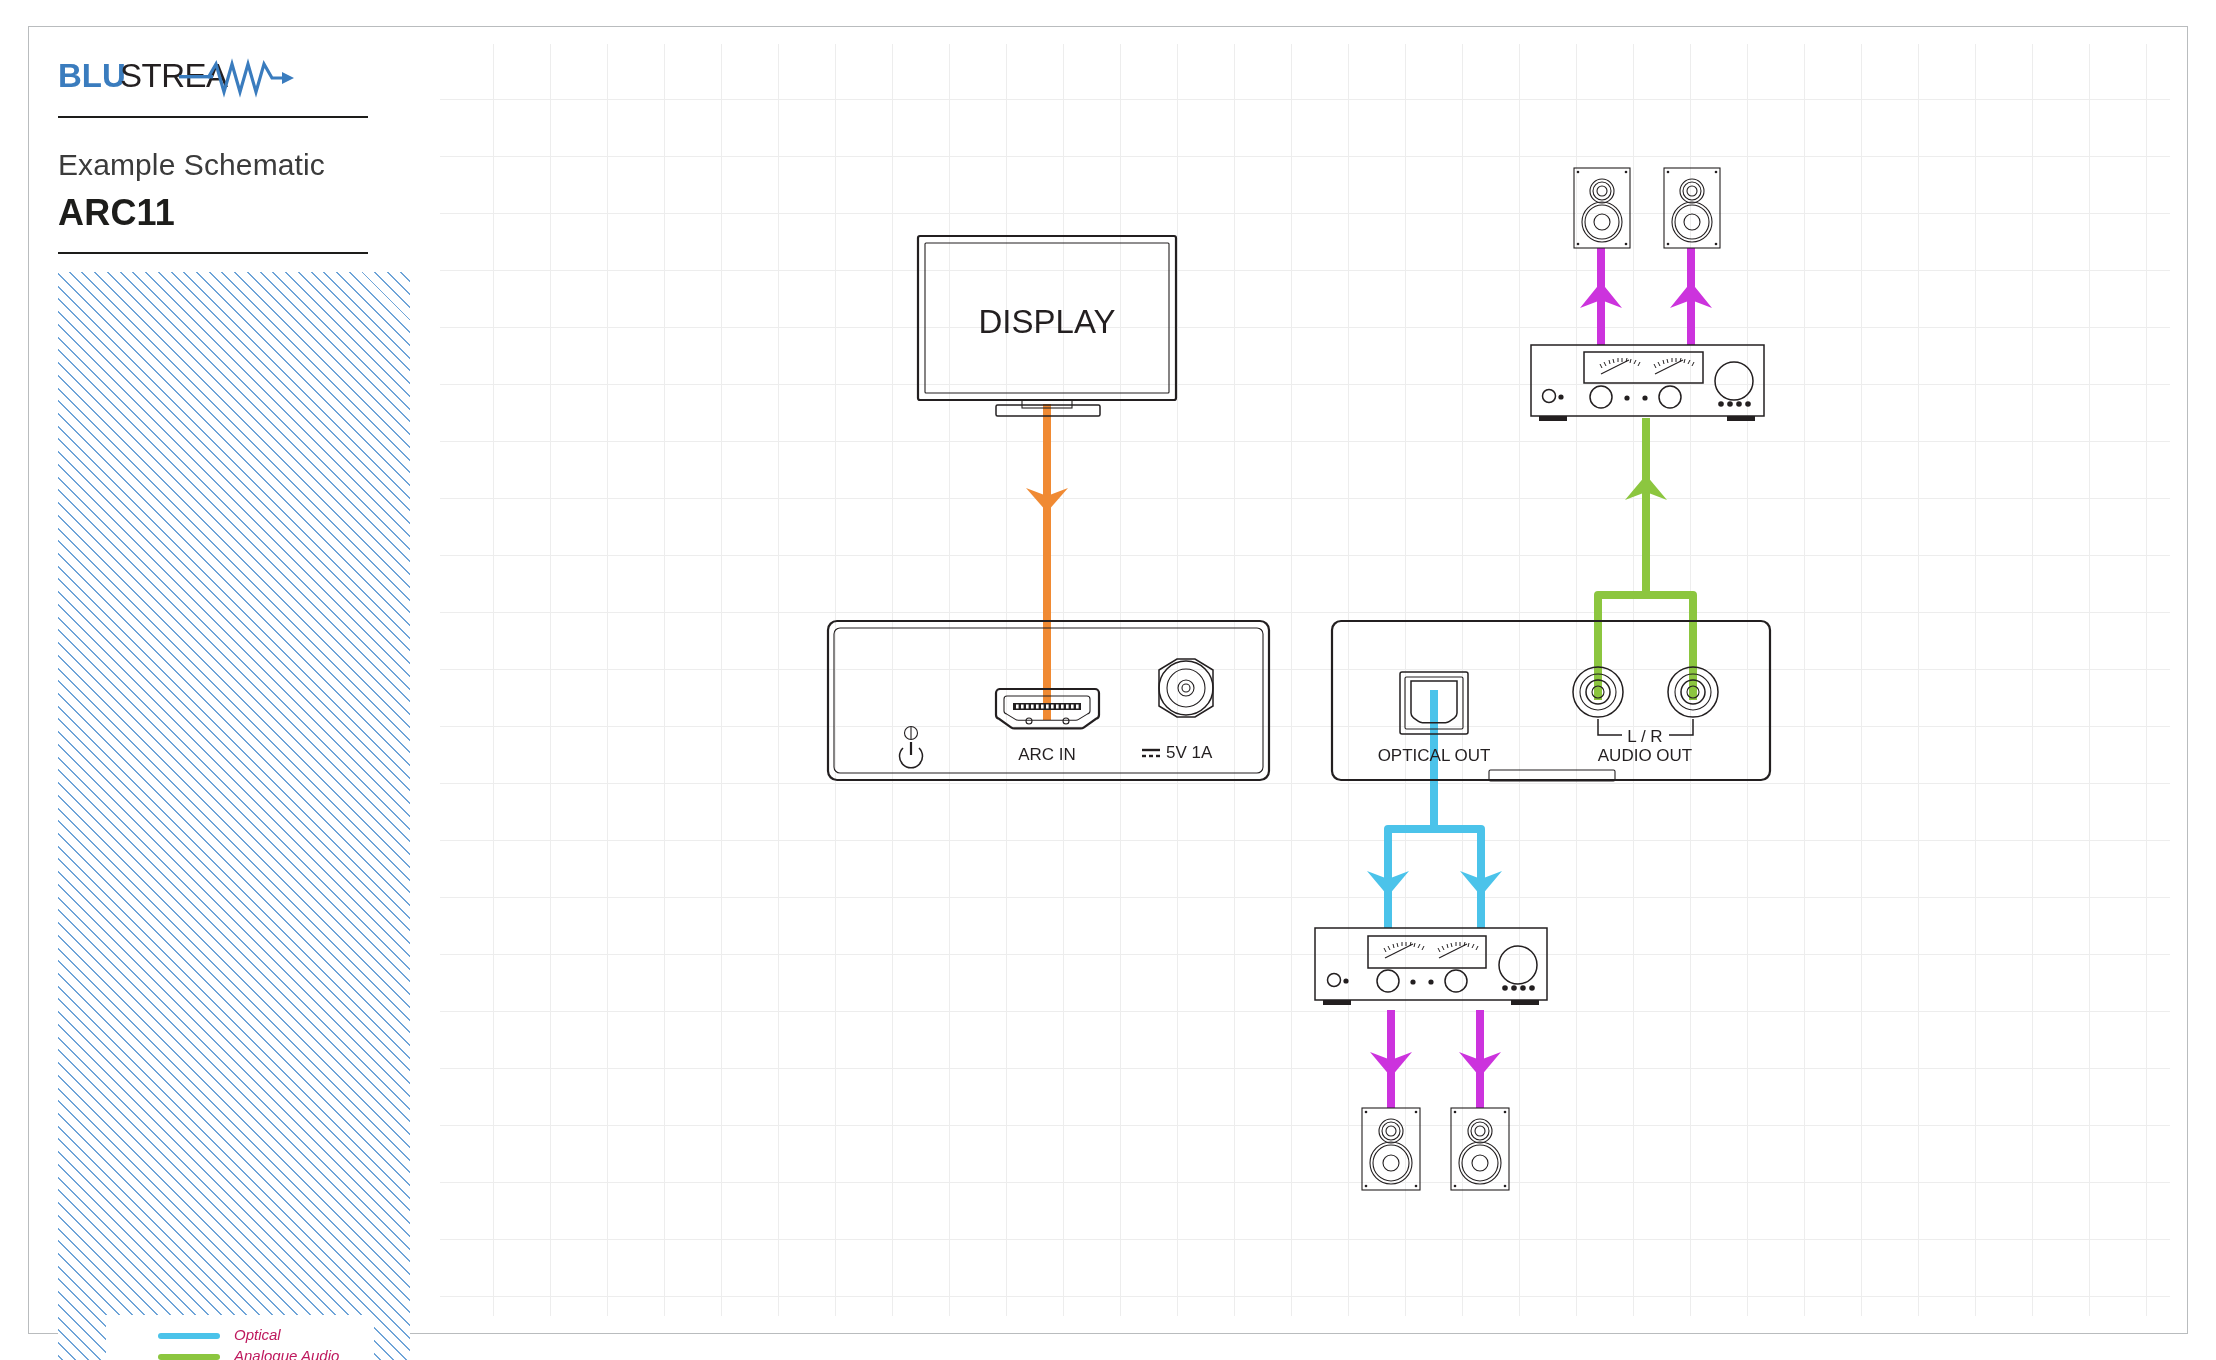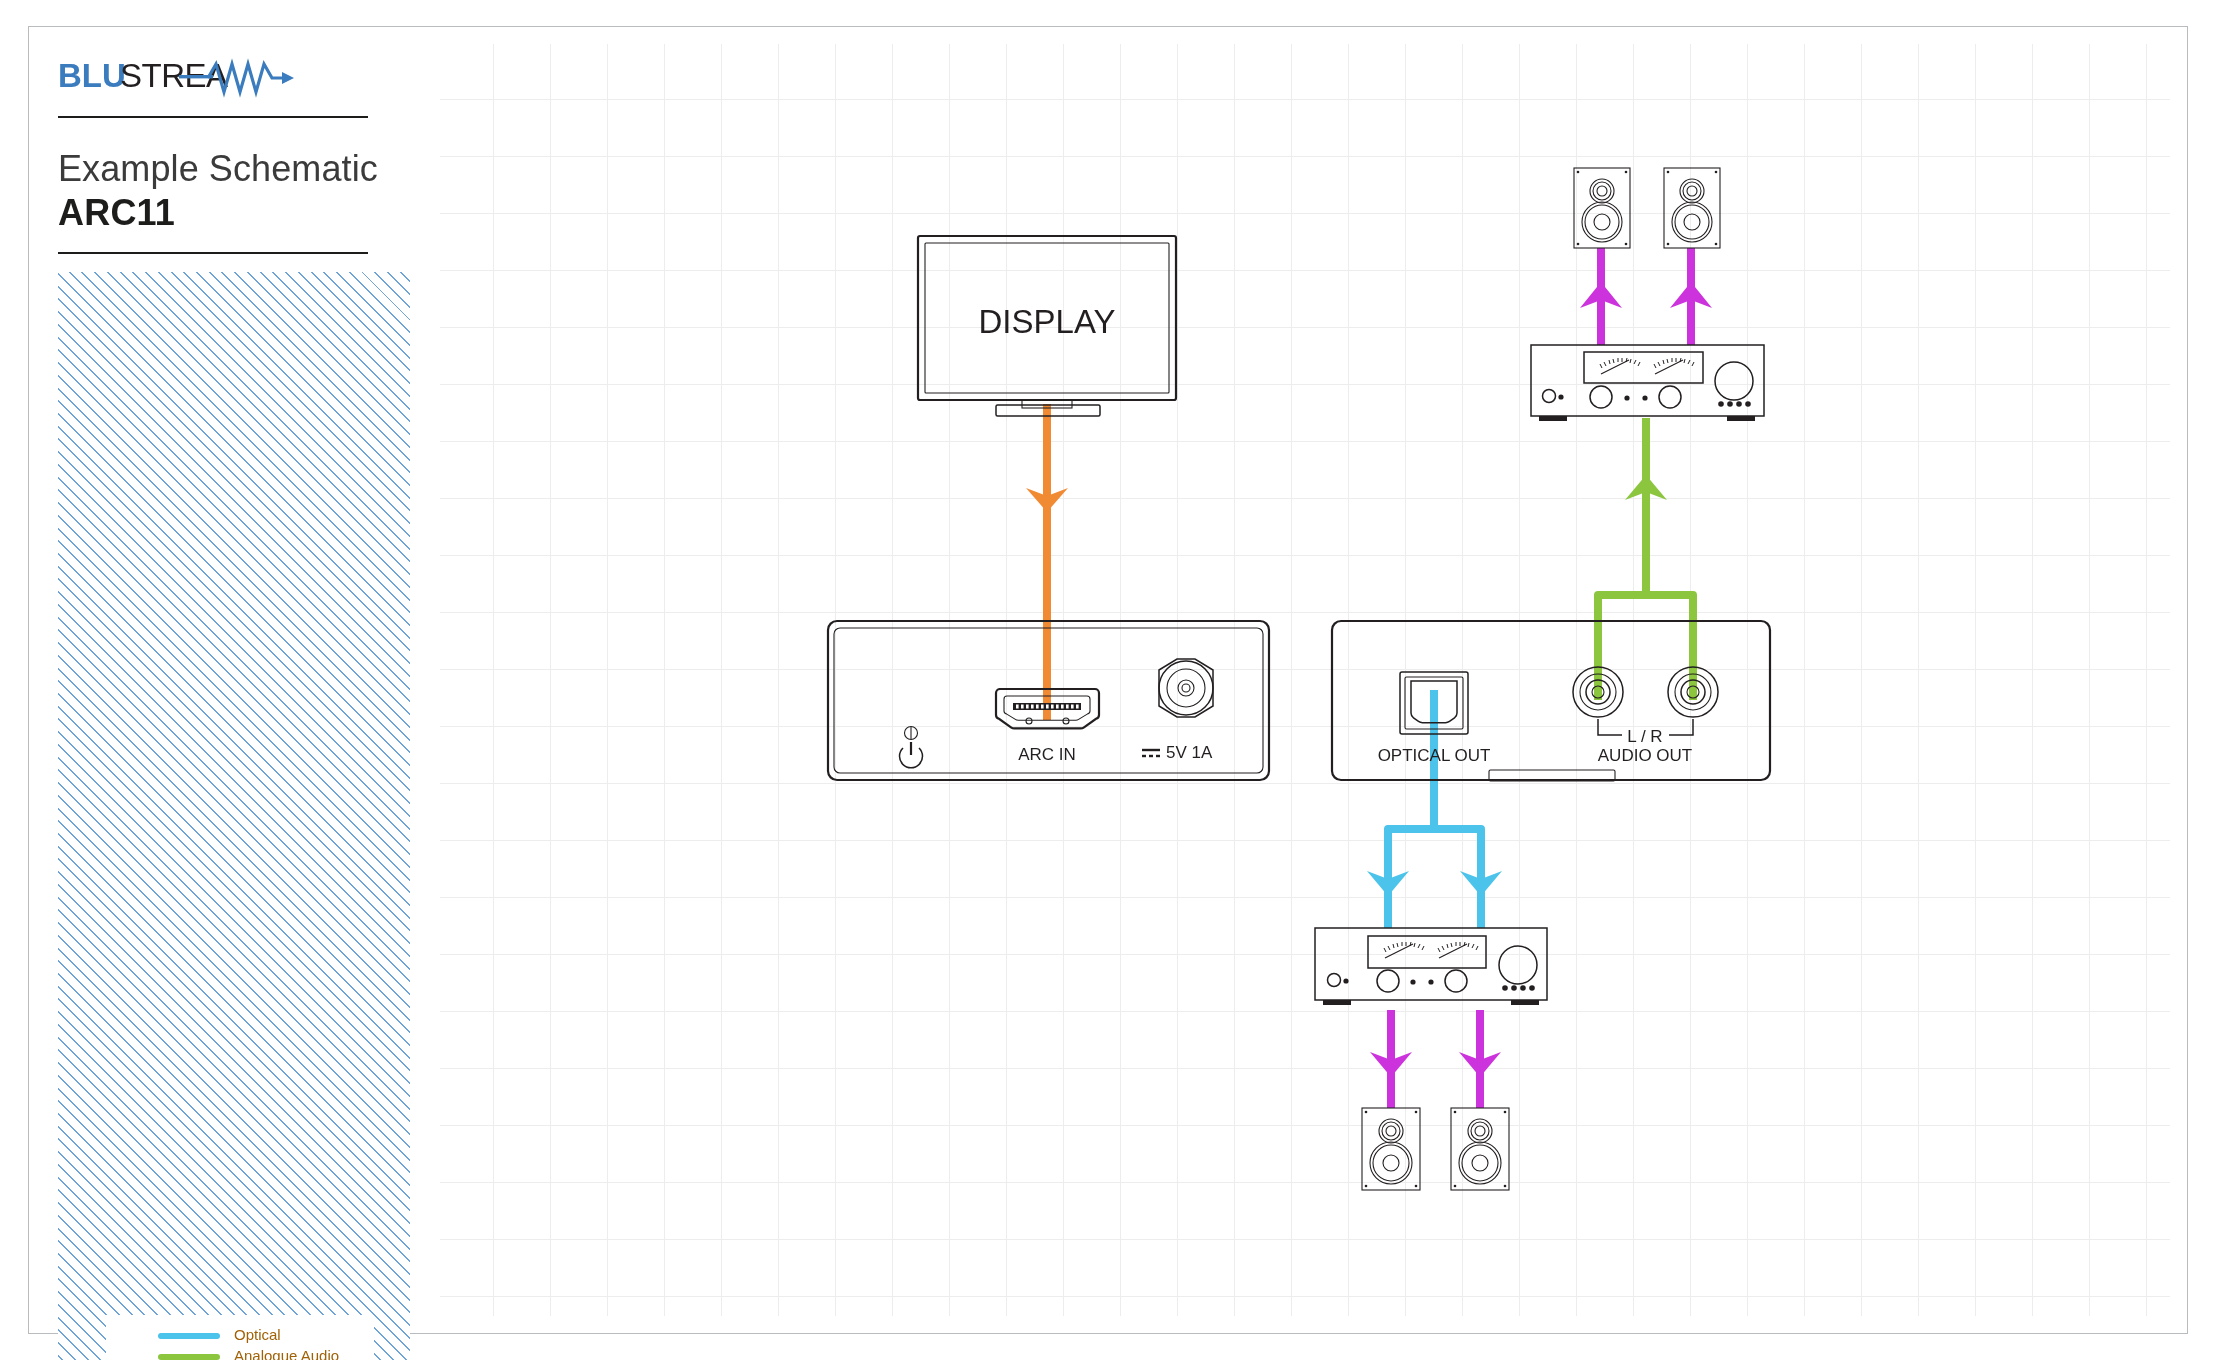--- a/index.html
+++ b/index.html
@@ -27,21 +27,21 @@
     background-position:-4px -2px;
   }
   
   .sidebar{position:absolute;left:58px;top:44px;width:352px;height:1268px;}
   .logo{position:absolute;left:0;top:12px;width:300px;height:44px;}
   .rule{position:absolute;background:#1d1d1b;height:1.6px;}
   .rule-top{left:0;top:72px;width:310px;}
   .rule-bot{left:0;top:208px;width:310px;}
   .sub-title{
     position:absolute;left:0;top:104px;width:330px;
-    font-size:36px;color:#3b3b3b;font-weight:400;letter-spacing:.1px;
+    font-size:30px;color:#3b3b3b;font-weight:400;letter-spacing:.1px;
   }
   .model-title{
     position:absolute;left:0;top:148px;width:330px;
     font-size:36px;color:#1d1d1b;font-weight:bold;letter-spacing:.2px;
   }
   
   .hatch{
     position:absolute;left:0;top:228px;width:352px;height:1090px;
     background-image:repeating-linear-gradient(
        45deg,#ffffff 0px,#ffffff 4px,#6ea4d8 4px,#6ea4d8 5.4px,#ffffff 5.4px,#ffffff 9px);
@@ -50,21 +50,21 @@
   
   .legend{
     position:absolute;left:48px;top:1043px;width:268px;height:98px;
     background:#ffffff;padding:12px 0 0 0;box-sizing:border-box;
   }
   .legend-row{position:relative;height:21px;}
   .legend-swatch{
     position:absolute;left:52px;top:6px;width:62px;height:6px;border-radius:3px;
   }
   .legend-label{
-    position:absolute;left:128px;top:-1px;font-size:15px;color:#a16207;white-space:nowrap;
+    position:absolute;left:128px;top:-1px;font-size:15px;color:#be185d;white-space:nowrap;font-style:italic;
   }
   svg{display:block;overflow:visible;}
   .diagram{position:absolute;left:0;top:0;width:2216px;height:1360px;pointer-events:none;}
   .diagram *{pointer-events:auto;}
 </style>
 </head>
 <body>
 
 <div id="page">
 

